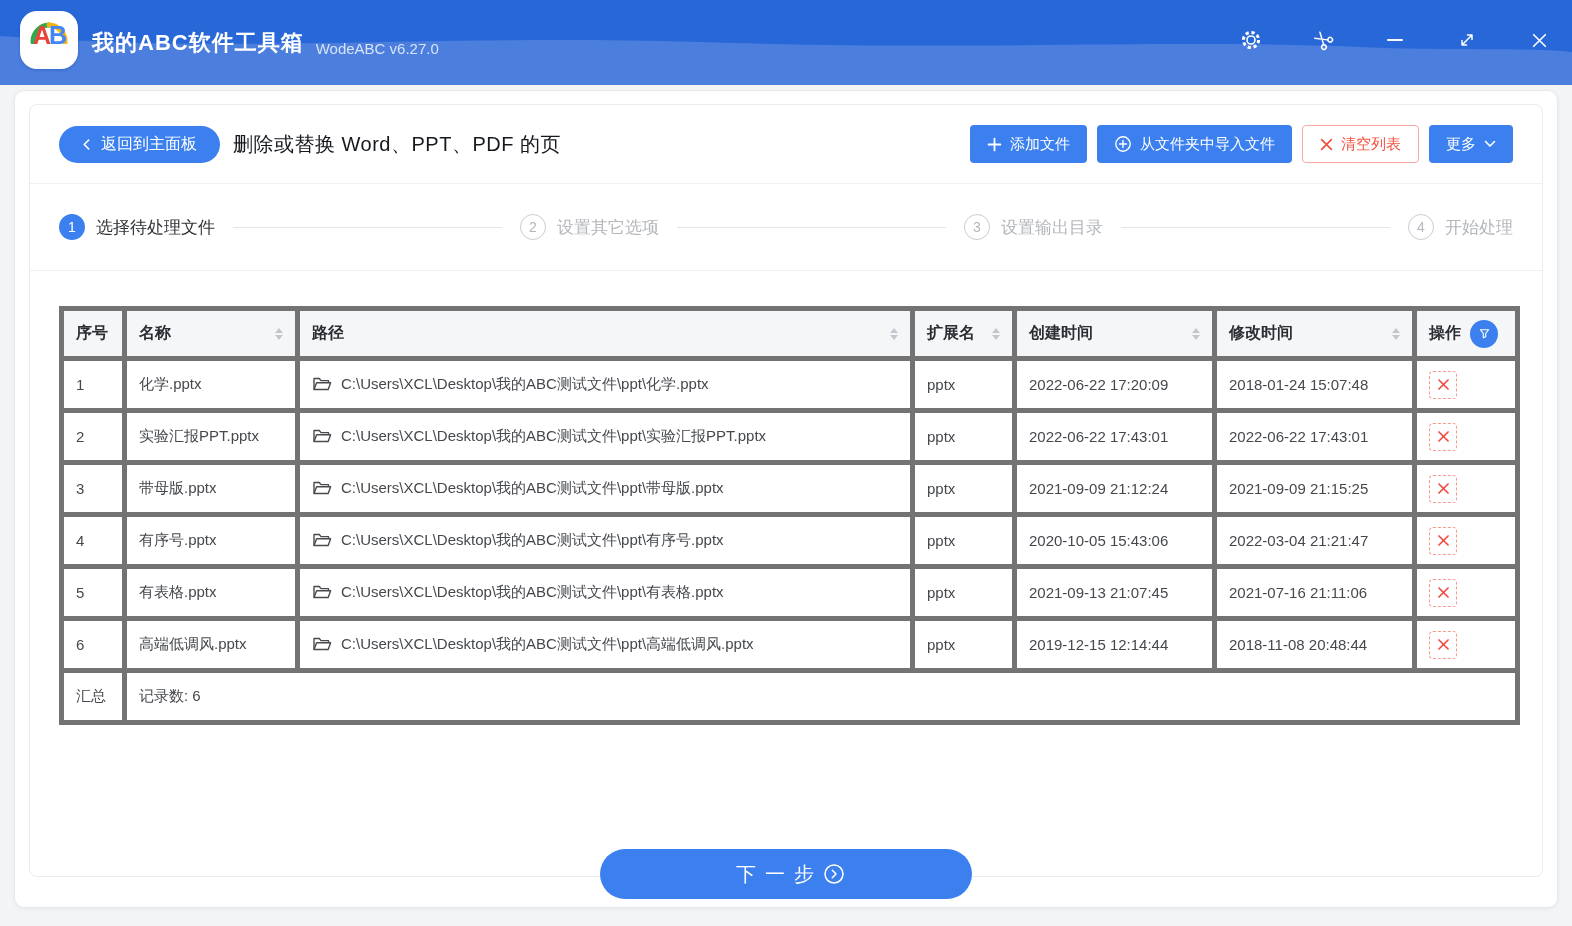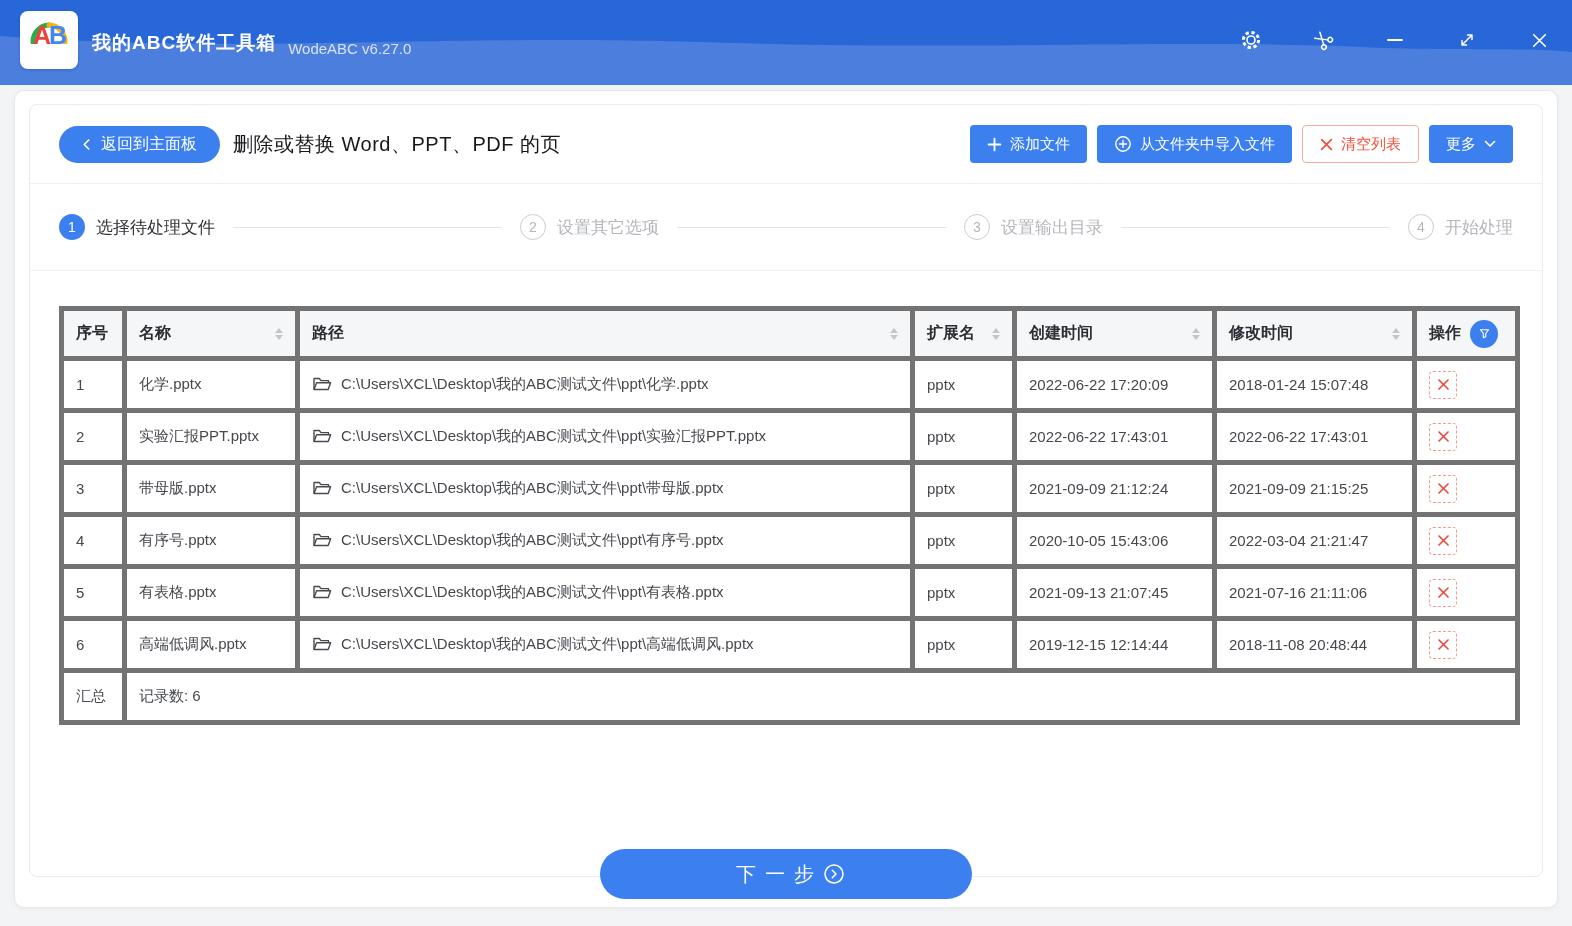--- a/index.html
+++ b/index.html
@@ -3,27 +3,27 @@
 <meta charset="utf-8">
 <style>
   *{box-sizing:border-box;margin:0;padding:0}
   html,body{width:1572px;height:926px}
   body{font-family:"Liberation Sans","DejaVu Sans",sans-serif;background:#f3f4f6;position:relative;overflow:hidden}
 
   
   .titlebar{position:absolute;inset:0 0 auto 0;height:85px;background:#2767d7;overflow:hidden}
   .titlebar .wave{position:absolute;left:0;bottom:0}
   .tb-content{position:relative;height:100%;display:flex;align-items:center;z-index:2}
-  .logo{position:absolute;left:20px;top:11px;width:58px;height:58px;background:#fff;border-radius:8px;
+  .logo{position:absolute;left:20px;top:11px;width:58px;height:58px;background:#fff;border-radius:17px;
         display:flex;flex-direction:column;align-items:center;justify-content:flex-start;box-shadow:0 1px 3px rgba(0,40,120,.25)}
   .logo svg{margin-top:7px}
   .logo .ab{margin-top:-21px;font-size:25px;font-weight:bold;letter-spacing:-2px;line-height:1}
   .logo .ab .a{color:#e8443a}
   .logo .ab .b{color:#4285f4}
-  .app-title{margin-left:92px;color:#fff;font-size:19px;font-weight:bold;letter-spacing:1px}
+  .app-title{margin-left:92px;color:#fff;font-size:22px;font-weight:bold;letter-spacing:1px}
   .app-version{margin-left:12px;margin-top:12px;color:rgba(255,255,255,.78);font-size:15px}
   .win-controls{position:absolute;right:22px;top:0;height:80px;display:flex;align-items:center;gap:50px;z-index:3}
   .win-btn{width:22px;height:22px;display:flex;align-items:center;justify-content:center;cursor:pointer}
   .min-bar{width:16px;height:2px;background:#fff;border-radius:1px}
   .scissors{transform:rotate(-50deg)}
 
   
   .card{position:absolute;left:14px;right:14px;top:90px;height:818px;background:#fff;border:1px solid #e7e9ec;
         border-radius:10px;box-shadow:0 1px 4px rgba(0,0,0,.05)}
   .panel{position:absolute;left:14px;right:14px;top:13px;bottom:30px;border:1px solid #e9ebee;border-radius:8px;overflow:hidden}

